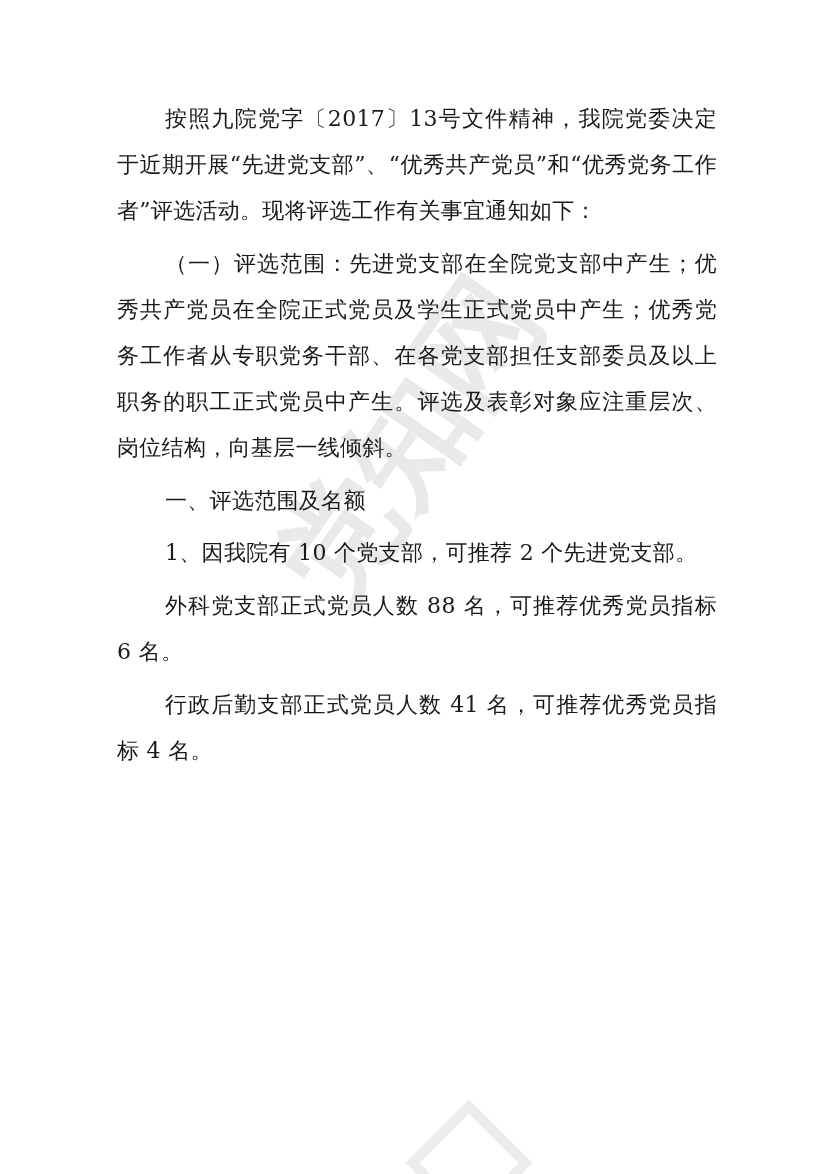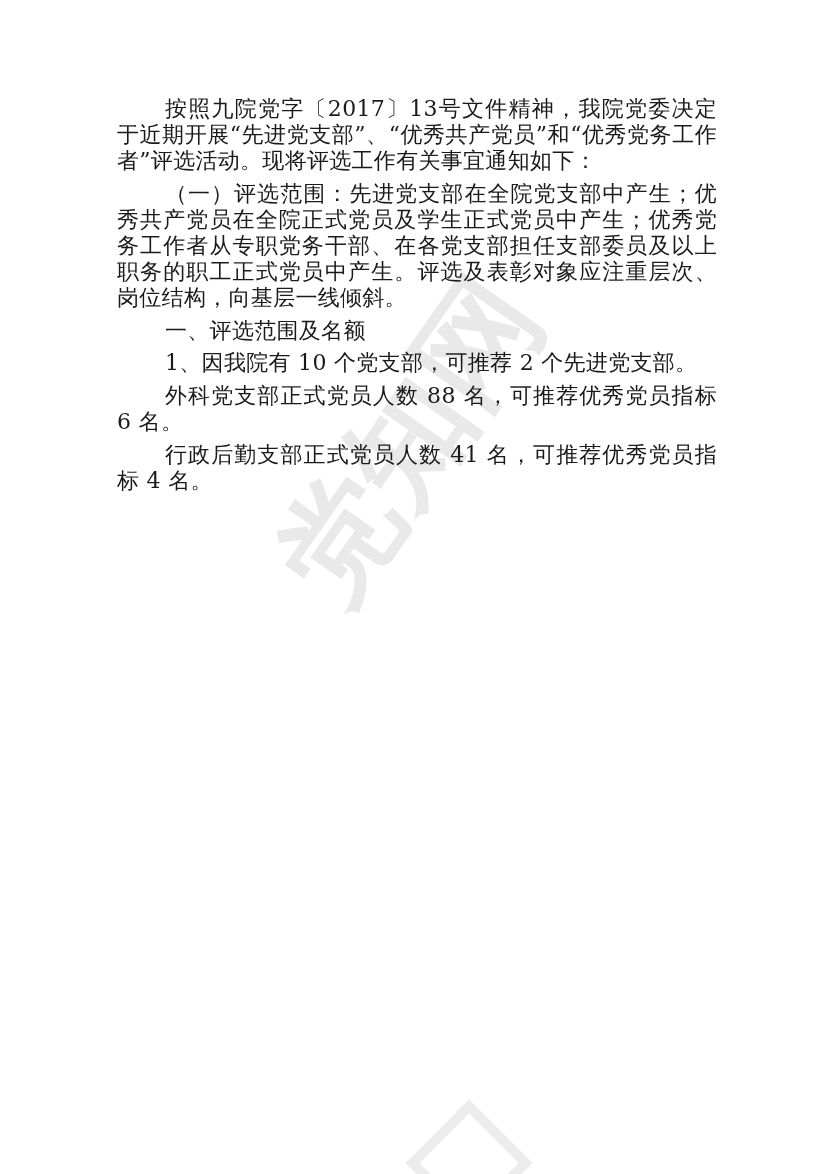--- a/index.html
+++ b/index.html
@@ -13,21 +13,21 @@
       position: relative;
       overflow: hidden;
     }
     .page {
       position: absolute;
       left: 117px;
       top: 96px;
       width: 600px;
       font-family: "DejaVu Serif", "Liberation Serif", serif;
       font-size: 22px;
-      line-height: 26px;
+      line-height: 46px;
       color: #1a1a1a;
       letter-spacing: 0.3px;
       z-index: 2;
     }
     .para {
       margin: 0 0 6.8px 0;
       text-indent: 48px;
       text-align: justify;
       word-break: break-all;
     }

